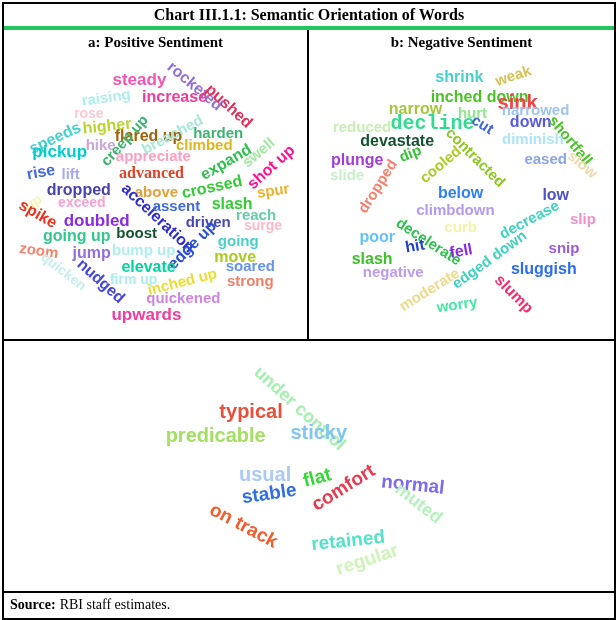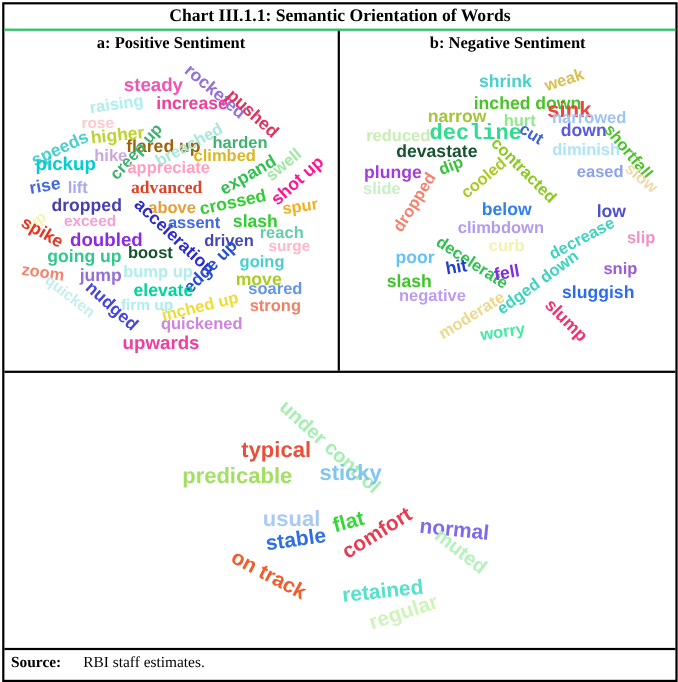--- a/index.html
+++ b/index.html
@@ -1,31 +1,31 @@
 <!DOCTYPE html>
 <html><head>
 <meta charset="utf-8">
 <style>
   html,body{margin:0;padding:0;background:#fff;}
   body{width:616px;height:620px;font-family:"Liberation Serif",serif;}
   .frame{position:absolute;left:2px;top:2px;width:610px;height:614px;border:2px solid #000;background:#fff;}
-  .title-row{height:22px;border-bottom:2px solid #22c55e;display:flex;align-items:center;justify-content:center;}
+  .title-row{height:22px;border-bottom:4px solid #22c55e;display:flex;align-items:center;justify-content:center;}
   .title-row .t{font-weight:bold;font-size:16px;color:#000;}
   .panels-row{display:flex;height:309px;border-bottom:2px solid #000;}
   .panel{position:relative;}
   .panel-a{width:303px;border-right:2px solid #000;}
   .panel-b{flex:1;}
   .panel-c{position:relative;height:250px;border-bottom:2px solid #000;}
   .panel-header{text-align:center;font-weight:bold;font-size:15px;padding-top:4px;color:#000;}
   .cloud{position:absolute;left:0;top:24px;right:0;bottom:0;overflow:hidden;}
   .panel-c .cloud{top:26px;}
   .word{position:absolute;white-space:nowrap;font-family:"Liberation Sans",sans-serif;font-weight:700;line-height:1;}
   .source-row{height:24px;display:flex;align-items:center;padding-left:6px;font-size:14px;color:#000;}
   .source-row .lbl{font-weight:bold;}
-  .source-row .txt{margin-left:20px;text-align:center;}
+  .source-row .txt{margin-left:4px;text-align:center;}
 </style>
 </head>
 <body>
 
 <div class="frame">
   <div class="title-row">
     <span class="t">Chart III.1.1: Semantic Orientation of Words</span>
   </div>
   <div class="panels-row">
     <div class="panel panel-a">

